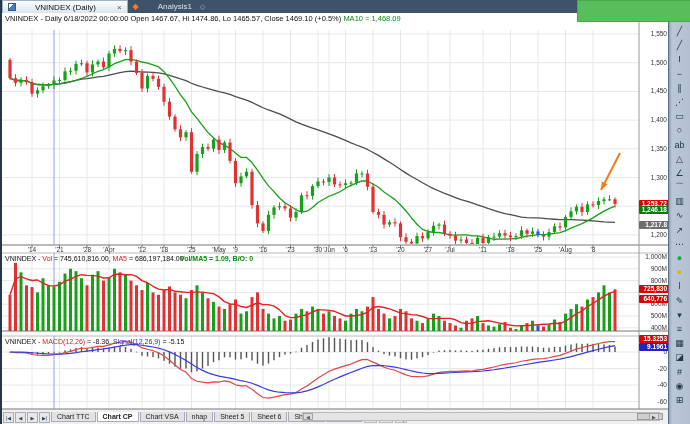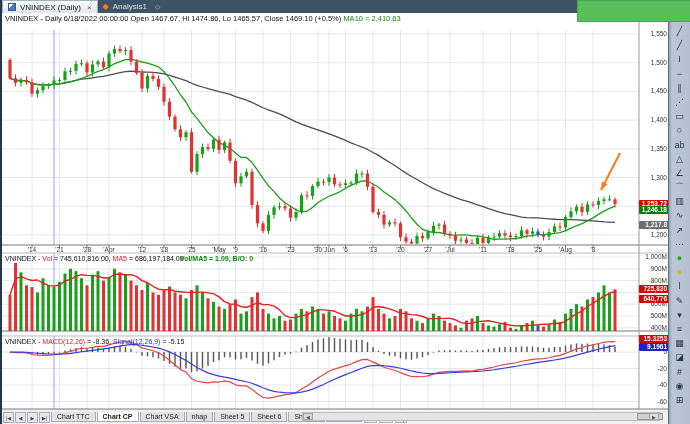--- a/index.html
+++ b/index.html
@@ -1,20 +1,20 @@
 <!DOCTYPE html>
 <html><head>
 <meta charset="utf-8">
 <style>
   html,body{margin:0;padding:0;background:#888;}
   *{box-sizing:border-box;font-family:"Liberation Sans","DejaVu Sans",sans-serif;}
   .app{position:relative;width:690px;height:424px;background:#fff;overflow:hidden;border-left:2px solid #24364a;}
   
   .tabbar{position:absolute;left:0;top:0;width:690px;height:13px;background:#3f5368;display:flex;align-items:stretch;z-index:6;}
-  .doc-tab{display:flex;align-items:center;gap:4px;padding:0 5px;font-size:8px;color:#d8e0ea;cursor:default;}
+  .doc-tab{display:flex;align-items:center;gap:19px;padding:0 5px;font-size:8px;color:#d8e0ea;cursor:default;}
   .doc-tab.active{background:linear-gradient(#fdfdfd,#dde5ee);color:#111;border:1px solid #9fb0c2;border-bottom:none;}
   .doc-icon{width:8px;height:8px;display:inline-block;}
   .doc-icon.chart{background:linear-gradient(135deg,#ffffff 40%,#4a78c8 40%);border:1px solid #3a5a88;}
   .doc-icon.analysis{color:#ff7a1a;font-size:8px;line-height:8px;width:auto;}
   .tab-close{color:#555;font-size:8px;margin-left:2px;}
   .tab-hint{color:#9fb0c2;font-size:7px;align-self:center;margin-left:3px;}
   .green-redact{position:absolute;left:575px;top:0;width:115px;height:22px;background:#57be5a;border:1px solid #46a84d;z-index:9;}
   
   .quote-line{position:absolute;left:3px;top:14px;font-size:7.5px;color:#111;white-space:nowrap;z-index:5;}
   .quote-line .green{color:#0a8a0a;}
@@ -57,21 +57,21 @@
       <span class="doc-icon analysis">◆</span>
       <span>Analysis1</span>
     </div>
     <span class="tab-hint">◇</span>
   </div>
 
   <div class="green-redact"></div>
 
   <div class="quote-line">
     <span>VNINDEX - Daily 6/18/2022 00:00:00 Open 1467.67, Hi 1474.86, Lo 1465.57, Close 1469.10 (+0.5%)</span>
-    <span class="green">MA10 = 2,410.63</span>
+    <span class="green">MA10 = 1,468.09</span>
   </div>
 
 
   <div class="pane-header" style="left:3px;top:255px;">
     <span>VNINDEX - </span><span class="red-t">Vol</span><span> = 745,610,816.00, </span><span class="red-t">MA5</span><span> = 686,197,184.00</span>
   </div>
   <div class="pane-header green-b" style="left:178px;top:255px;">Vol/MA5 =  1.09, B/O: 0</div>
   <div class="pane-header" style="left:3px;top:338px;">
     <span>VNINDEX - </span><span class="red-t">MACD(12,26)</span><span> = -8.36, </span><span class="blue-t">Signal(12,26,9)</span><span> = -5.15</span>
   </div>

